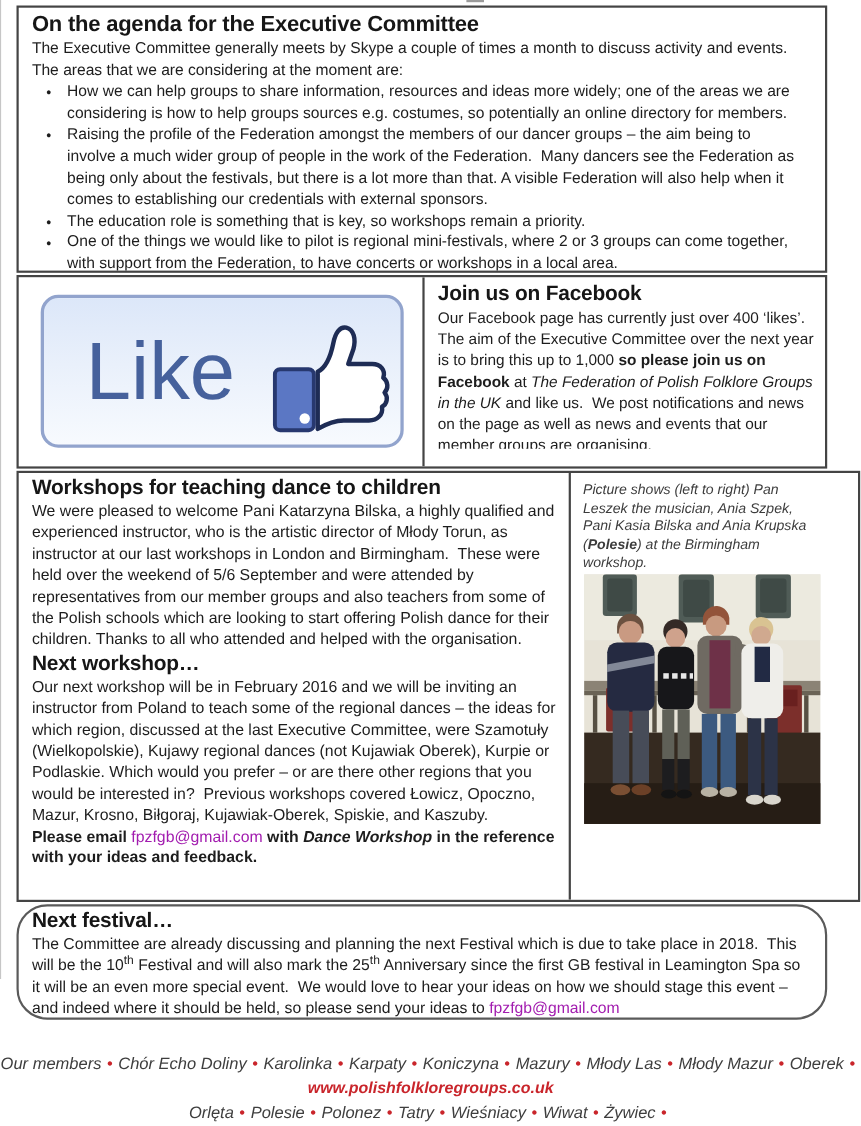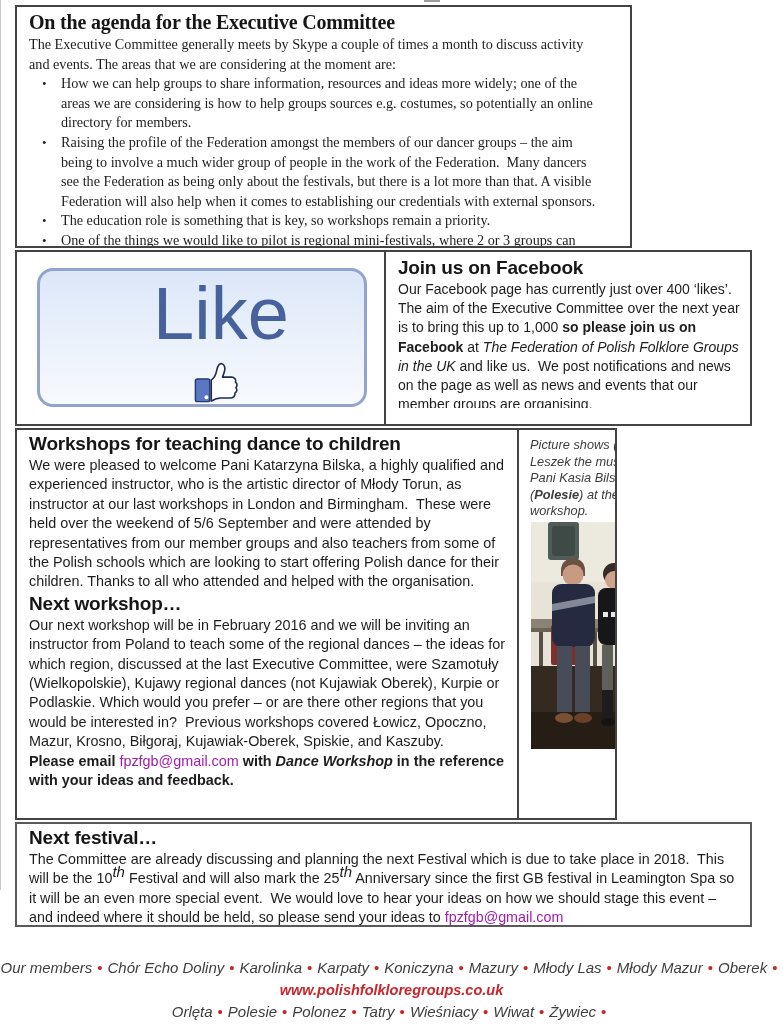--- a/index.html
+++ b/index.html
@@ -16,27 +16,27 @@
   h2 { font-size:19px; line-height:24px; }
   p  { margin:0; font-size:14.2px; line-height:19.6px; white-space:pre-wrap; }
   ul.bullets { margin:0 0 0 0; padding:0 0 0 30px; list-style:none; }
   ul.bullets li { font-size:14.2px; line-height:19.6px; position:relative; padding-left:2px; white-space:pre-wrap; }
   ul.bullets li::before { content:"•"; position:absolute; left:-17px; font-size:13px; }
 
   .bold { font-weight:bold; }
   .ital { font-style:italic; }
   .boldital { font-weight:bold; font-style:italic; }
   .red-link { color:#a21caf; font-weight:normal; cursor:pointer; }
-  sup.th { font-size:15px; vertical-align:super; line-height:0;font-style:italic; }
+  sup.th { font-size:11px; vertical-align:super; line-height:0; }
 
   
   .like-wrap { position:absolute; left:20px; top:16px; width:330px; height:139px;
     border:3px solid #92a4cd; border-radius:16px;
     background:linear-gradient(180deg,#dce7f9 0%,#e9f0fb 45%,#f7fafe 100%);
-    display:flex; align-items:center; box-sizing:border-box;flex-direction:column; }
+    display:flex; align-items:center; box-sizing:border-box; }
   .like-text { font-size:74px; color:#46619c; padding-left:38px; font-weight:normal;
     font-family:"Liberation Sans", sans-serif; letter-spacing:0px; }
   .like-thumb { margin-left:30px; }
 
   
   .caption { font-style:italic; font-size:12.8px; line-height:16.5px; color:#3c3c3c;
     padding:7px 10px 0 11px; white-space:pre-wrap; }
 
   
   .footer { position:absolute; left:0; top:957px; width:783px; text-align:center;
@@ -46,21 +46,21 @@
 
   .edge-line { position:absolute; left:0; top:0; width:1px; height:890px; background:#c6c6c6; }
   .top-tick  { position:absolute; left:424px; top:0; width:16px; height:2px; background:#9b9b9b; }
 </style>
 </head>
 <body>
 
 <div class="edge-line"></div>
 <div class="top-tick"></div>
 
-<div class="box" style="left:15px; top:5px; width:617px; height:243px; padding:3px 28px 0 12px;font-family:Liberation Serif, serif;">
+<div class="box" style="left:15px; top:5px; width:737px; height:243px; padding:3px 28px 0 12px;">
   <h1>On the agenda for the Executive Committee</h1>
   <p>The Executive Committee generally meets by Skype a couple of times a month to discuss activity and events. The areas that we are considering at the moment are:</p>
   <ul class="bullets">
     <li>How we can help groups to share information, resources and ideas more widely; one of the areas we are considering is how to help groups sources e.g. costumes, so potentially an online directory for members.</li>
     <li>Raising the profile of the Federation amongst the members of our dancer groups – the aim being to involve a much wider group of people in the work of the Federation.  Many dancers see the Federation as being only about the festivals, but there is a lot more than that. A visible Federation will also help when it comes to establishing our credentials with external sponsors.</li>
     <li>The education role is something that is key, so workshops remain a priority.</li>
     <li>One of the things we would like to pilot is regional mini-festivals, where 2 or 3 groups can come together, with support from the Federation, to have concerts or workshops in a local area.</li>
   </ul>
 </div>
 
@@ -77,21 +77,21 @@
       </svg>
     </div>
   </div>
 
   <div class="cell" style="left:369px; top:0; width:364px; height:156px; padding:4px 10px 0 12px;">
     <h2>Join us on Facebook</h2>
     <p style="font-size:14px; line-height:19.2px;"><span>Our Facebook page has currently just over 400 ‘likes’.  The aim of the Executive Committee over the next year is to bring this up to 1,000 </span><span class="bold">so please join us on Facebook</span><span> at </span><span class="ital">The Federation of Polish Folklore Groups in the UK</span><span> and like us.  We post notifications and news on the page as well as news and events that our member groups are organising.</span></p>
   </div>
 </div>
 
-<div class="box" style="left:15px; top:428px; width:602px; height:392px;">
+<div class="box" style="left:15px; top:428px; width:767px; height:392px;">
   <div class="vdiv" style="left:500px;"></div>
 
   <div class="cell" style="left:0; top:0; width:500px; height:388px; padding:2px 10px 0 12px;">
     <h2>Workshops for teaching dance to children</h2>
     <p style="font-size:14.4px; line-height:19.4px;">We were pleased to welcome Pani Katarzyna Bilska, a highly qualified and experienced instructor, who is the artistic director of Młody Torun, as instructor at our last workshops in London and Birmingham.  These were held over the weekend of 5/6 September and were attended by representatives from our member groups and also teachers from some of the Polish schools which are looking to start offering Polish dance for their children. Thanks to all who attended and helped with the organisation.</p>
     <h2>Next workshop…</h2>
     <p style="font-size:14.4px; line-height:19.4px;">Our next workshop will be in February 2016 and we will be inviting an instructor from Poland to teach some of the regional dances – the ideas for which region, discussed at the last Executive Committee, were Szamotuły (Wielkopolskie), Kujawy regional dances (not Kujawiak Oberek), Kurpie or Podlaskie. Which would you prefer – or are there other regions that you would be interested in?  Previous workshops covered Łowicz, Opoczno, Mazur, Krosno, Biłgoraj, Kujawiak-Oberek, Spiskie, and Kaszuby.</p>
     <p style="font-size:14.4px; line-height:19.4px;" class="bold"><span>Please email </span><span class="red-link">fpzfgb@gmail.com</span><span> with </span><span class="boldital">Dance Workshop</span><span> in the reference with your ideas and feedback.</span></p>
   </div>
 
@@ -163,21 +163,21 @@
       <rect x="143" y="63" width="38" height="68" rx="9" fill="#efeeea"></rect>
       <path d="M155 66 h14 v32 h-14 z" fill="#222a44"></path>
       <rect x="149" y="131" width="12" height="70" fill="#2c3347"></rect>
       <rect x="164" y="131" width="12" height="70" fill="#2c3347"></rect>
       <ellipse cx="155" cy="205" rx="8" ry="4.5" fill="#d9d6cd"></ellipse>
       <ellipse cx="171" cy="205" rx="8" ry="4.5" fill="#d9d6cd"></ellipse>
     </svg>
   </div>
 </div>
 
-<div class="box" style="left:15px; top:822px; width:737px; height:105px; padding:2px 12px 0 12px; border-color:#5a5a5a;">
+<div class="box" style="left:15px; top:822px; width:737px; height:105px; padding:2px 12px 0 12px; border-color:#5a5a5a;border-radius:28px;">
   <h2>Next festival…</h2>
   <p style="font-size:14.3px; line-height:19.4px;"><span>The Committee are already discussing and planning the next Festival which is due to take place in 2018.  This will be the 10</span><sup class="th">th</sup><span> Festival and will also mark the 25</span><sup class="th">th</sup><span> Anniversary since the first GB festival in Leamington Spa so it will be an even more special event.  We would love to hear your ideas on how we should stage this event – and indeed where it should be held, so please send your ideas to </span><span class="red-link">fpzfgb@gmail.com</span></p>
 </div>
 
 <div class="footer">
   <div><span>Our members</span><span class="dot">•</span><span>Chór Echo Doliny</span><span class="dot">•</span><span>Karolinka</span><span class="dot">•</span><span>Karpaty</span><span class="dot">•</span><span>Koniczyna</span><span class="dot">•</span><span>Mazury</span><span class="dot">•</span><span>Młody Las</span><span class="dot">•</span><span>Młody Mazur</span><span class="dot">•</span><span>Oberek</span><span class="dot">•</span></div>
   <div><span class="url">www.polishfolkloregroups.co.uk</span></div>
   <div><span>Orlęta</span><span class="dot">•</span><span>Polesie</span><span class="dot">•</span><span>Polonez</span><span class="dot">•</span><span>Tatry</span><span class="dot">•</span><span>Wieśniacy</span><span class="dot">•</span><span>Wiwat</span><span class="dot">•</span><span>Żywiec</span><span class="dot">•</span></div>
 </div>
 

